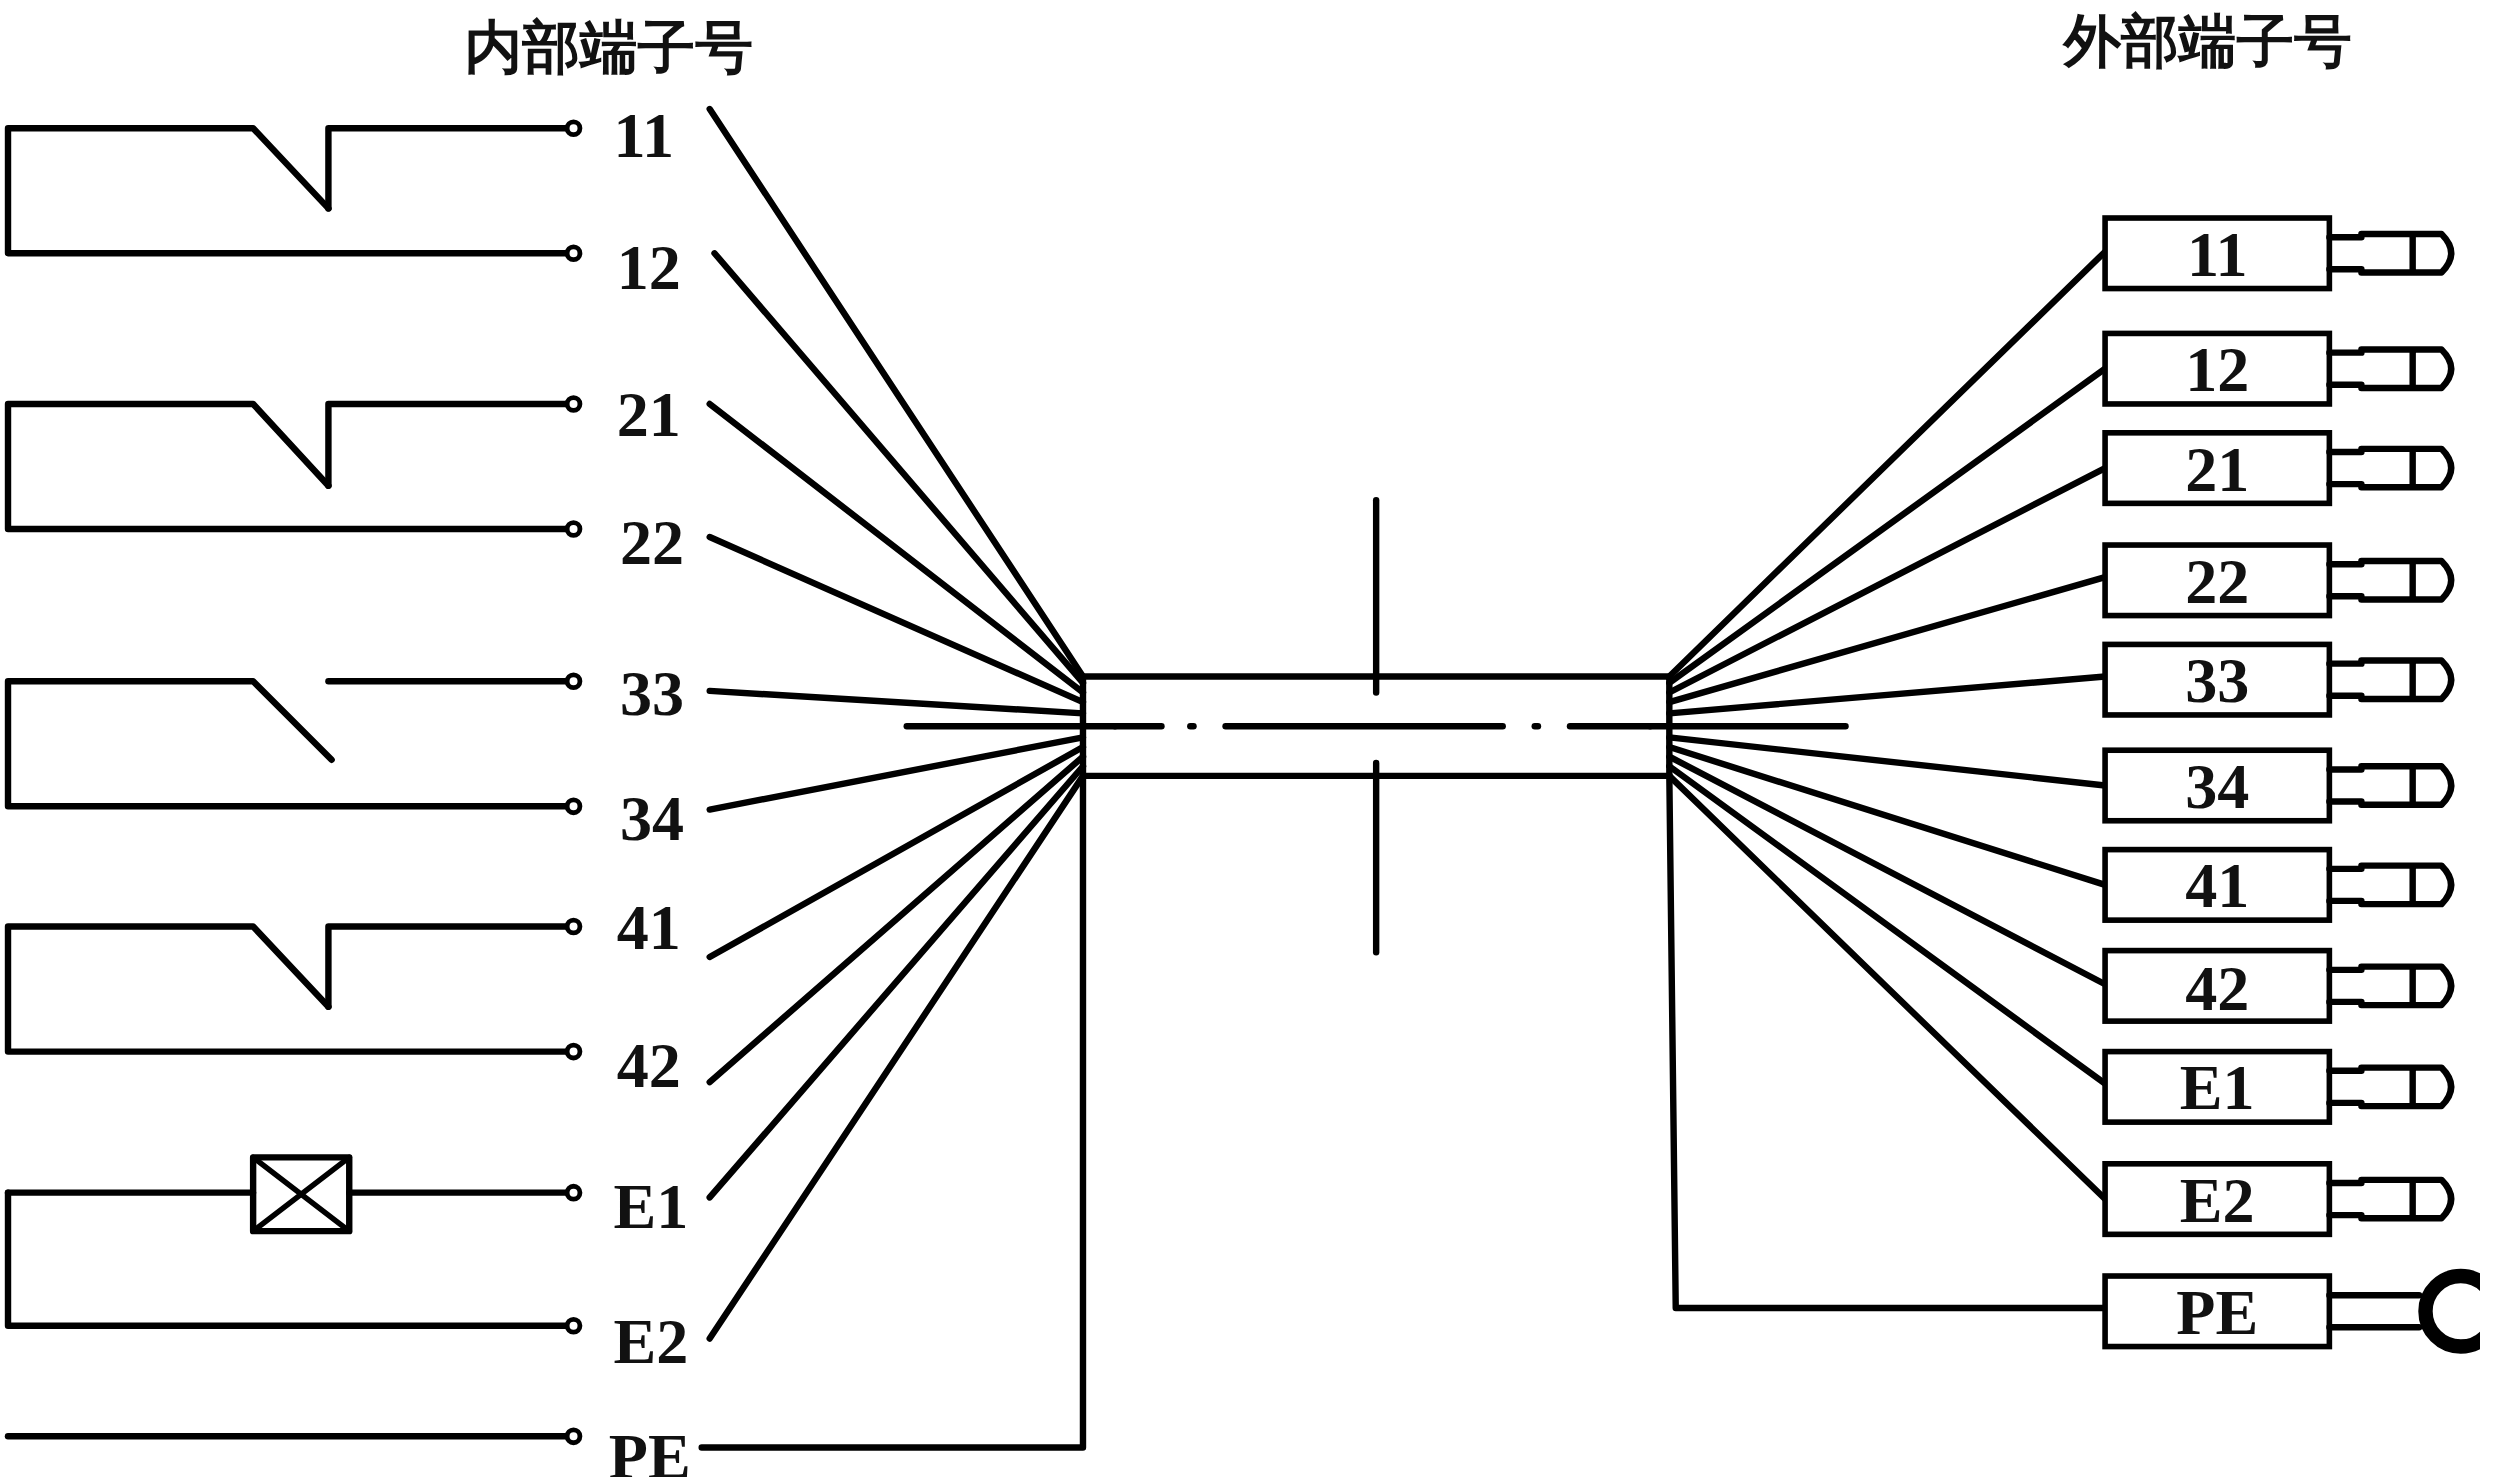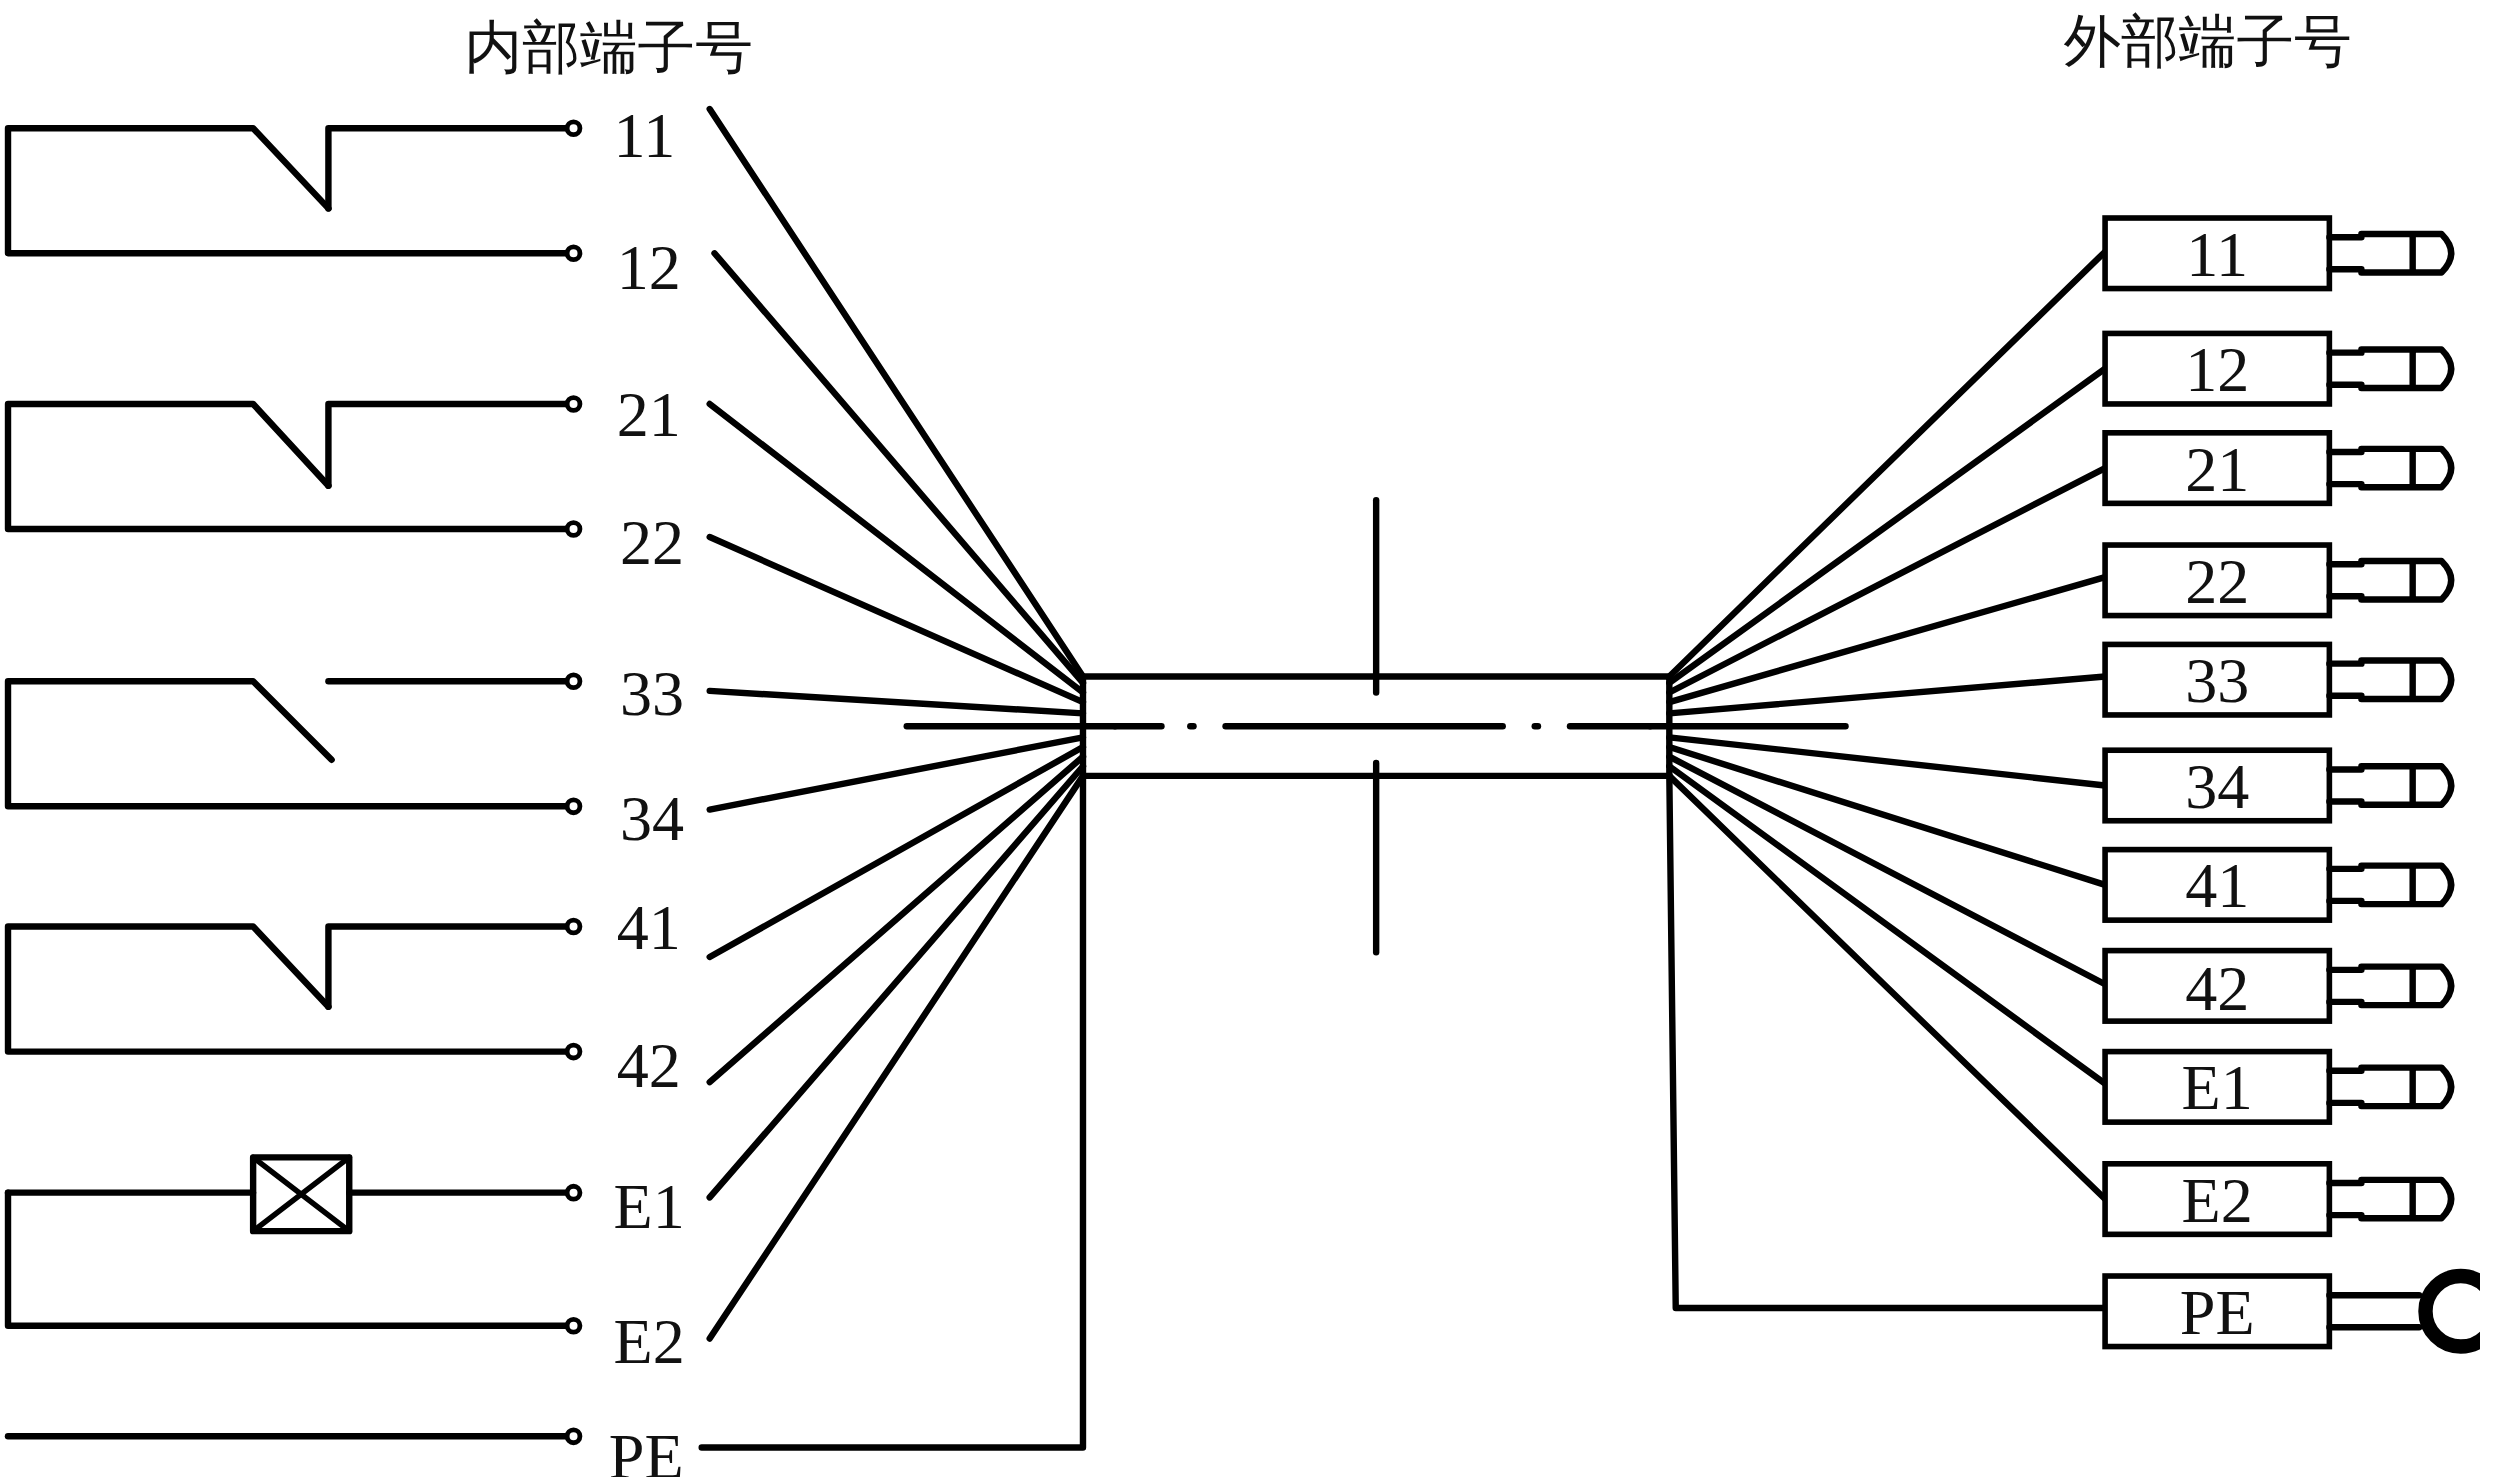--- a/index.html
+++ b/index.html
@@ -1,16 +1,16 @@
 <!DOCTYPE html>
 <html style="font-size:14.5px"><head>
 <meta charset="utf-8">
 <style>
   html,body{margin:0;padding:0;background:#fff;}
-  #root{width:2480px;height:1478px;position:relative;overflow:hidden;background:#fff;}
+  #root{width:2480px;height:1478px;position:relative;overflow:hidden;background:#fff;font-weight:bold;}
   svg{position:absolute;left:0;top:0;width:2512px;height:1478px;}
   .w{stroke:#000;stroke-width:4;fill:none;stroke-linecap:round;stroke-linejoin:round;}
   .thin{stroke:#000;stroke-width:3.5;fill:none;stroke-linecap:round;}
   .lbl{font-family:"Liberation Serif","DejaVu Serif",serif;font-size:40px;fill:#111;}
   .hdr{font-family:"DejaVu Sans",sans-serif;font-size:36px;fill:#111;}
   .box{stroke:#000;stroke-width:3.5;fill:#fff;}
 </style>
 </head>
 <body>
 

